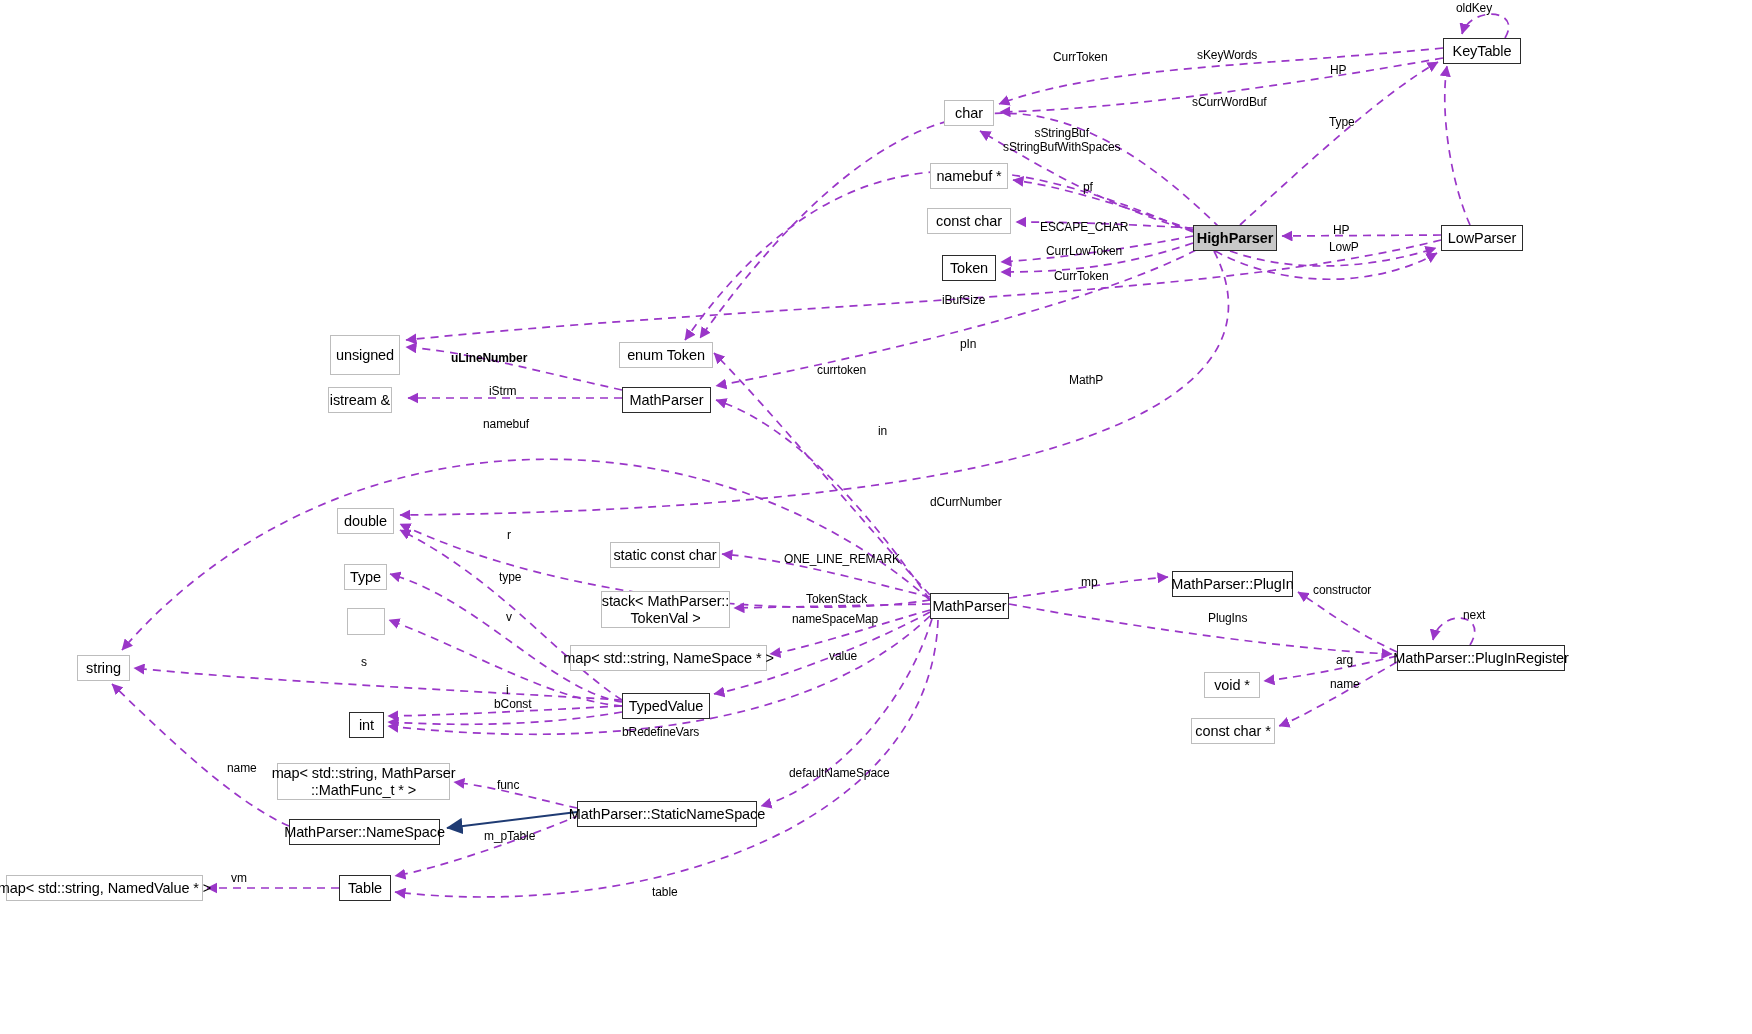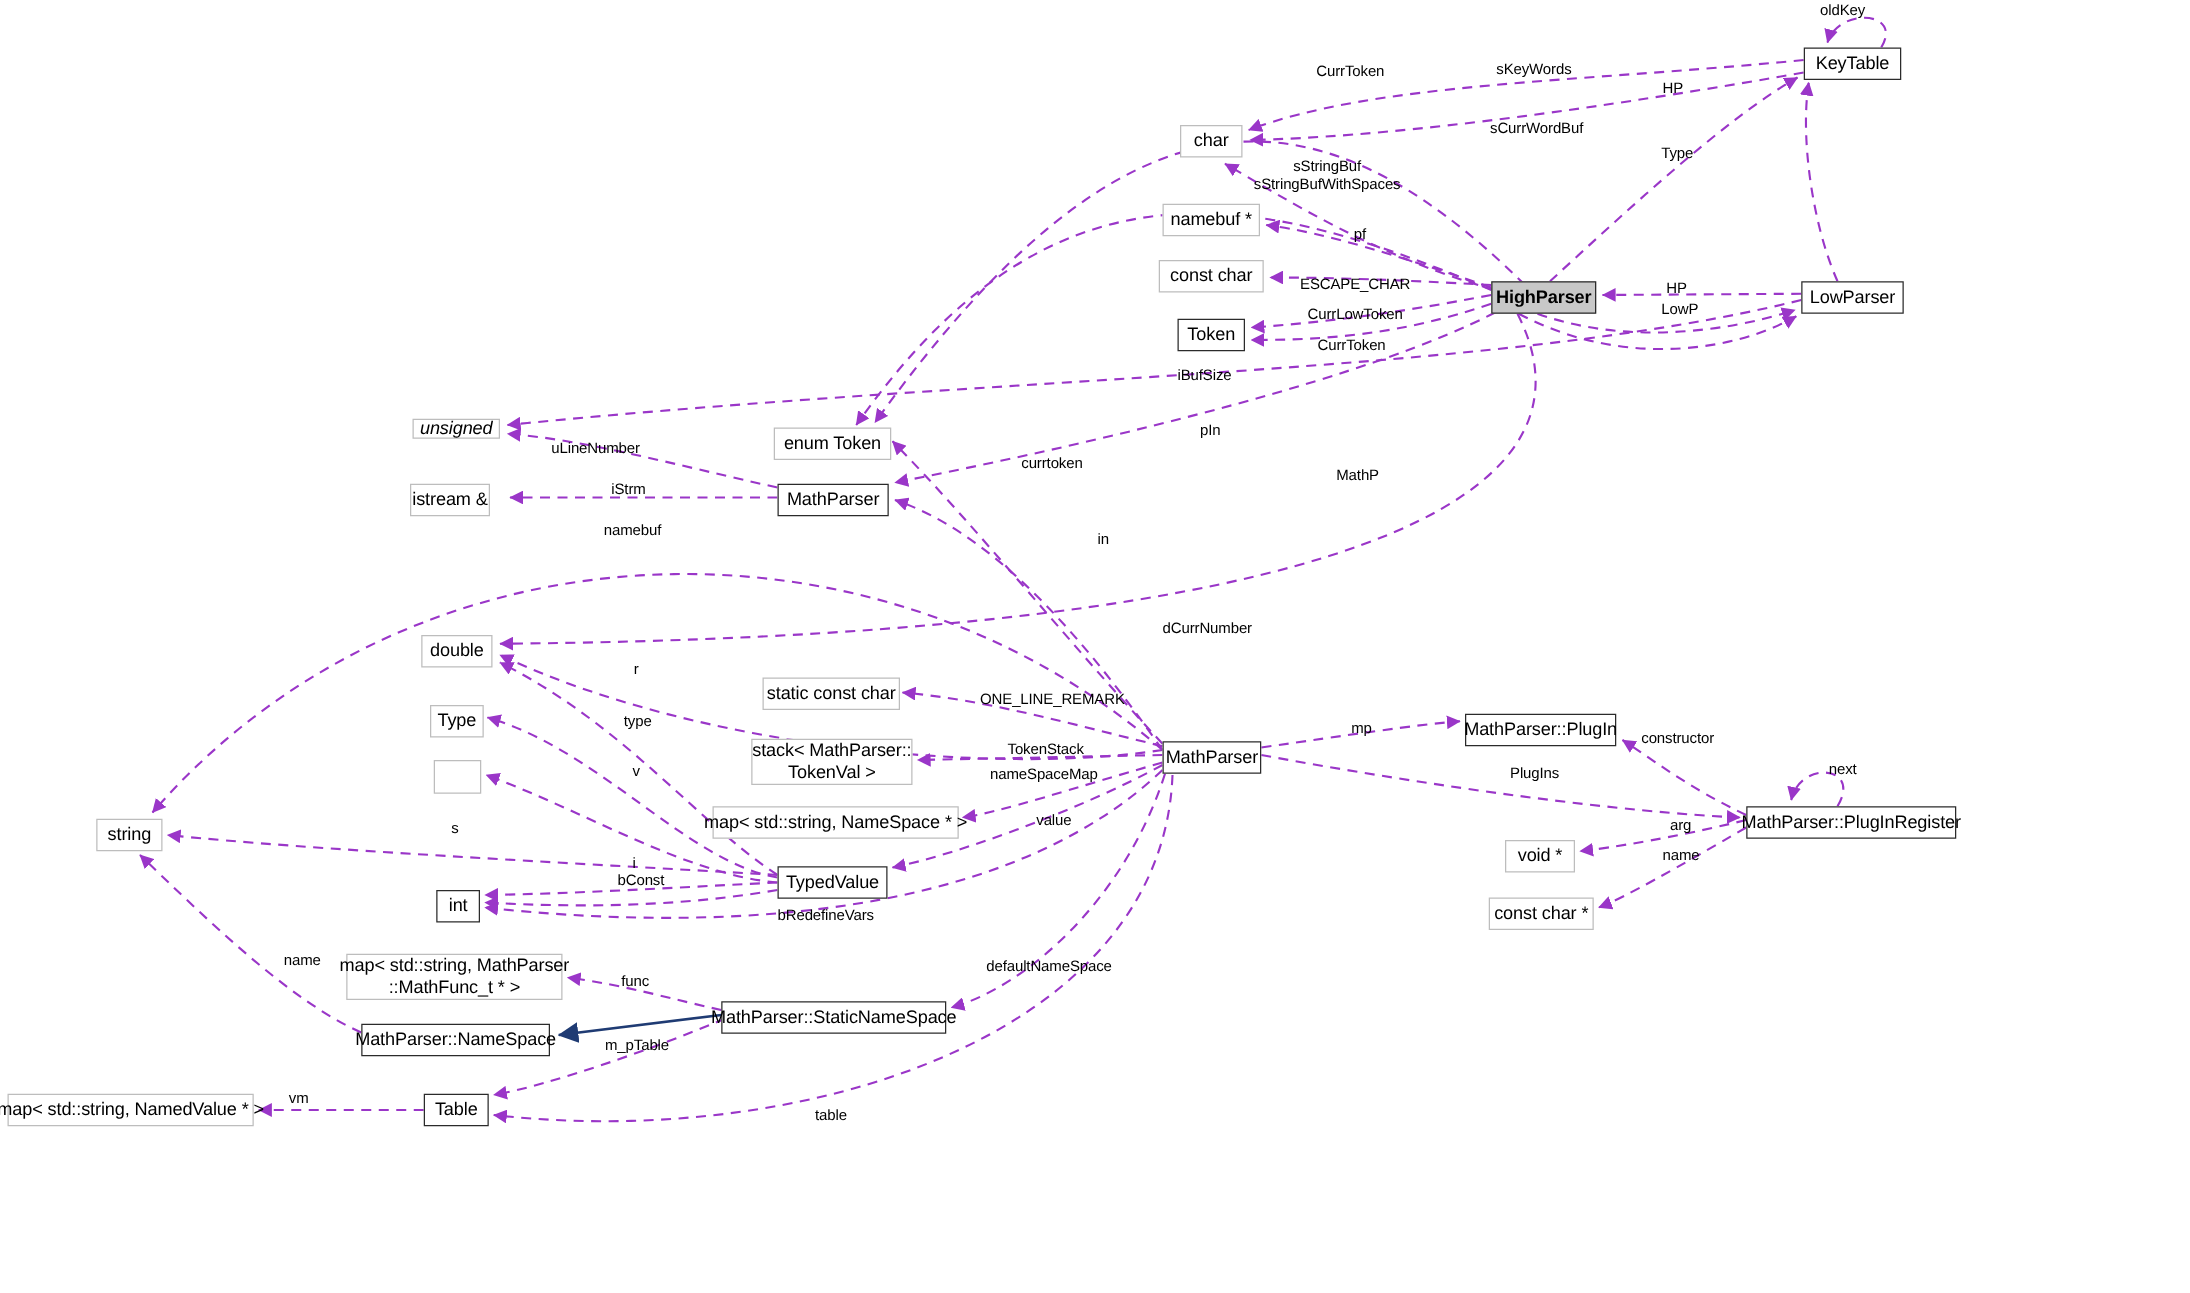--- a/index.html
+++ b/index.html
@@ -175,21 +175,21 @@
   </svg>
 
   <div id="nodes">
       <div class="node strong" style="left: 1443px; top: 38px; width: 78px; height: 26px;"><span>KeyTable</span></div>
       <div class="node" style="left: 944px; top: 100px; width: 50px; height: 26px;"><span>char</span></div>
       <div class="node" style="left: 930px; top: 163px; width: 78px; height: 26px;"><span>namebuf *</span></div>
       <div class="node" style="left: 927px; top: 208px; width: 84px; height: 26px;"><span>const char</span></div>
       <div class="node current" style="left: 1193px; top: 225px; width: 84px; height: 26px; font-weight: bold;"><span>HighParser</span></div>
       <div class="node strong" style="left: 1441px; top: 225px; width: 82px; height: 26px;"><span>LowParser</span></div>
       <div class="node strong" style="left: 942px; top: 255px; width: 54px; height: 26px;"><span>Token</span></div>
-      <div class="node" style="left: 330px; top: 335px; width: 70px; height: 16px; font-style: italic;"><span>unsigned</span></div>
+      <div class="node" style="left: 330px; top: 335px; width: 70px; height: 40px;"><span>unsigned</span></div>
       <div class="node" style="left: 619px; top: 342px; width: 94px; height: 26px;"><span>enum Token</span></div>
       <div class="node" style="left: 328px; top: 387px; width: 64px; height: 26px;"><span>istream &amp;</span></div>
       <div class="node strong" style="left: 622px; top: 387px; width: 89px; height: 26px;"><span>MathParser</span></div>
       <div class="node" style="left: 337px; top: 508px; width: 57px; height: 26px;"><span>double</span></div>
       <div class="node" style="left: 610px; top: 542px; width: 110px; height: 26px;"><span>static const char</span></div>
       <div class="node" style="left: 344px; top: 564px; width: 43px; height: 26px;"><span>Type</span></div>
       <div class="node" style="left: 347px; top: 608px; width: 38px; height: 27px;"><span></span></div>
       <div class="node" style="left: 601px; top: 591px; width: 129px; height: 37px;"><span>stack&lt; MathParser::
 TokenVal &gt;</span></div>
       <div class="node strong" style="left: 930px; top: 593px; width: 79px; height: 26px;"><span>MathParser</span></div>
@@ -217,21 +217,21 @@
       <div class="edge-label" style="left: 1329px; top: 116px;">Type</div>
       <div class="edge-label" style="left: 1003px; top: 127px;">sStringBuf
 sStringBufWithSpaces</div>
       <div class="edge-label" style="left: 1083px; top: 181px;">pf</div>
       <div class="edge-label" style="left: 1040px; top: 221px;">ESCAPE_CHAR</div>
       <div class="edge-label" style="left: 1333px; top: 224px;">HP</div>
       <div class="edge-label" style="left: 1046px; top: 245px;">CurrLowToken</div>
       <div class="edge-label" style="left: 1329px; top: 241px;">LowP</div>
       <div class="edge-label" style="left: 1054px; top: 270px;">CurrToken</div>
       <div class="edge-label" style="left: 942px; top: 294px;">iBufSize</div>
-      <div class="edge-label" style="left: 441px; top: 352px;">uLineNumber</div>
+      <div class="edge-label" style="left: 451px; top: 352px; font-weight: bold;">uLineNumber</div>
       <div class="edge-label" style="left: 960px; top: 338px;">pIn</div>
       <div class="edge-label" style="left: 817px; top: 364px;">currtoken</div>
       <div class="edge-label" style="left: 489px; top: 385px;">iStrm</div>
       <div class="edge-label" style="left: 1069px; top: 374px;">MathP</div>
       <div class="edge-label" style="left: 483px; top: 418px;">namebuf</div>
       <div class="edge-label" style="left: 878px; top: 425px; text-align: right;">in</div>
       <div class="edge-label" style="left: 930px; top: 496px;">dCurrNumber</div>
       <div class="edge-label" style="left: 507px; top: 529px;">r</div>
       <div class="edge-label" style="left: 784px; top: 553px;">ONE_LINE_REMARK</div>
       <div class="edge-label" style="left: 499px; top: 571px;">type</div>

